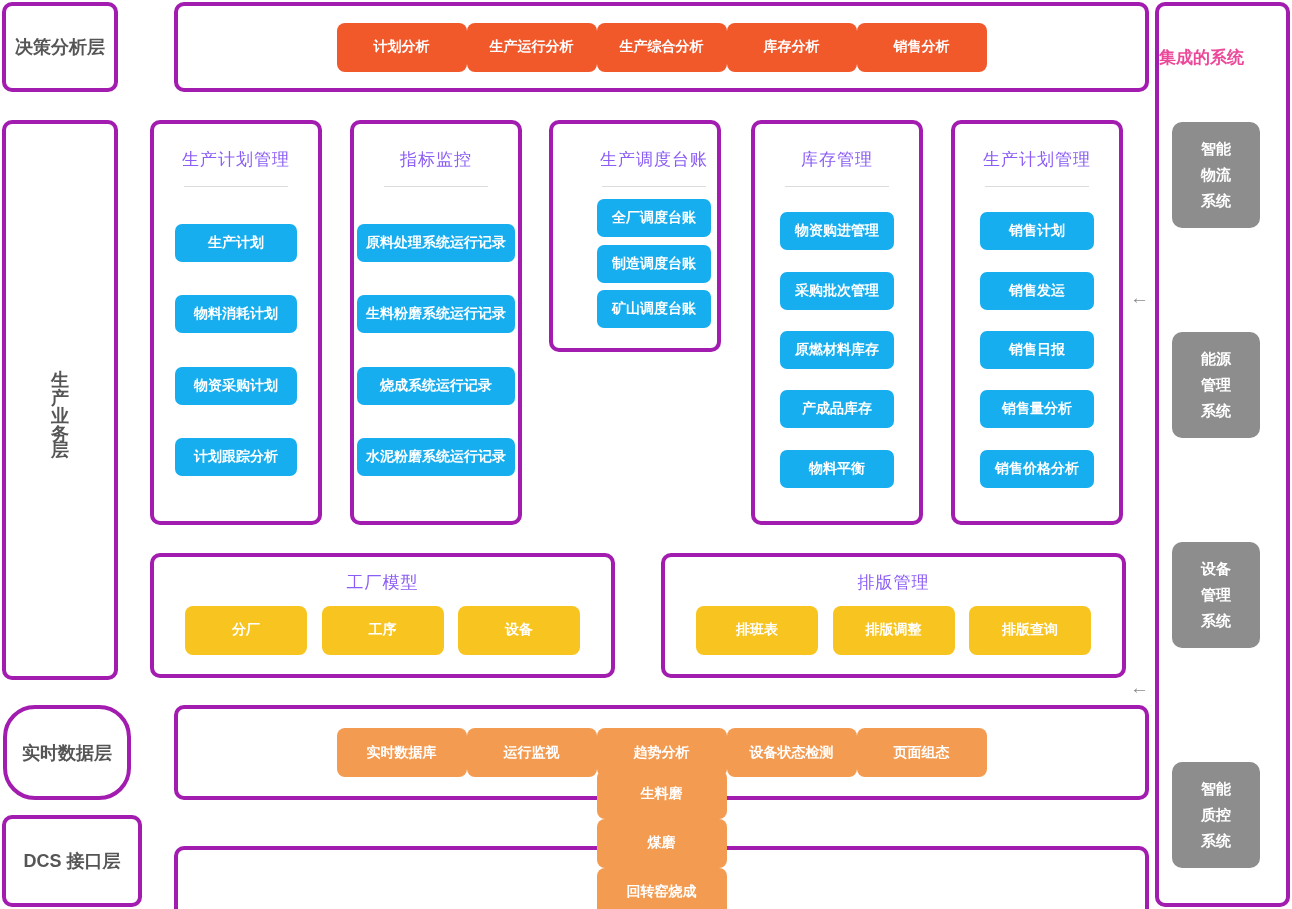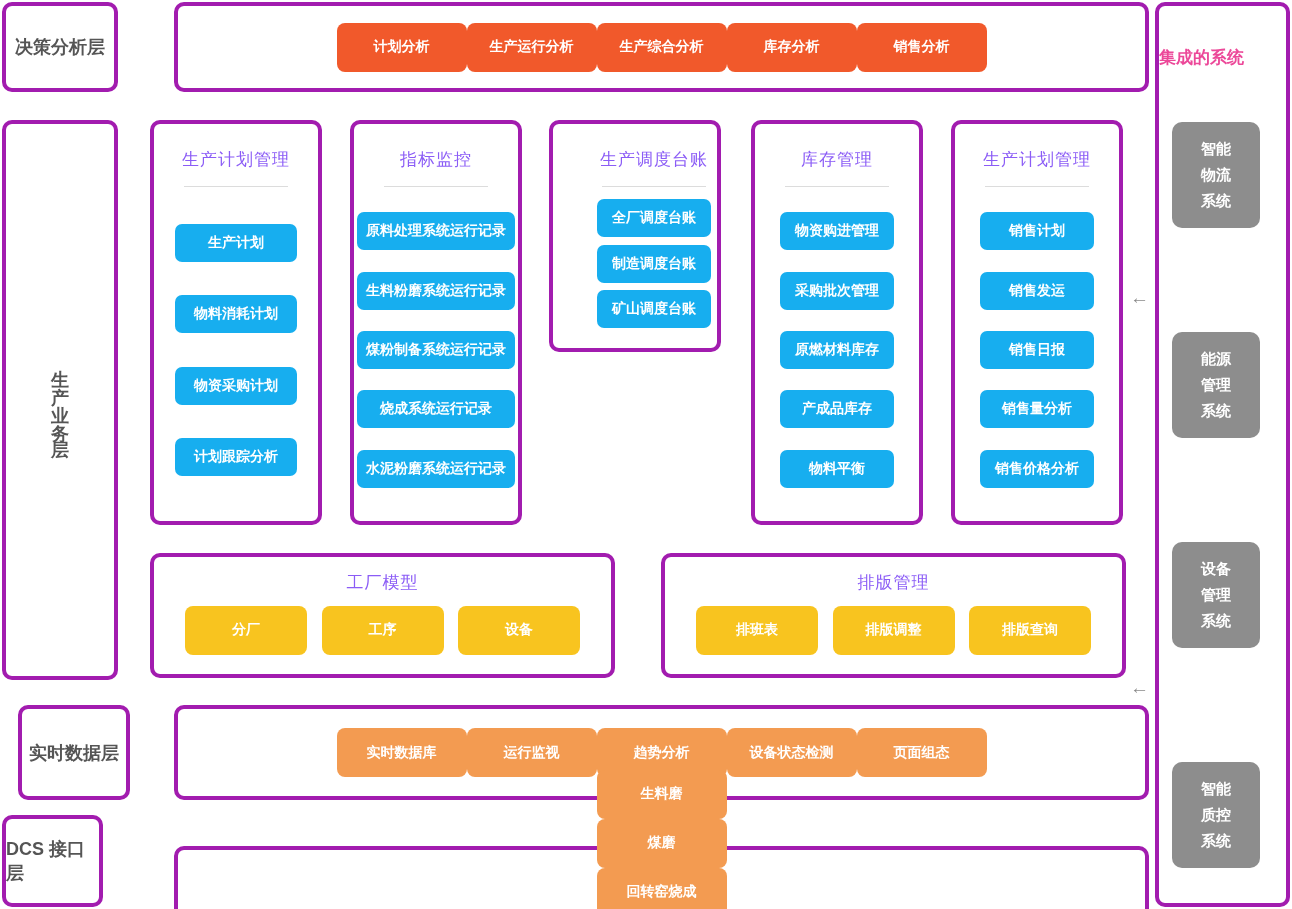--- a/index.html
+++ b/index.html
@@ -12,22 +12,22 @@
     box-sizing:border-box;
   }
 
   
   .layer-box { display:flex; align-items:center; justify-content:center; }
   .layer-text { font-size:18px; font-weight:bold; color:#555555; }
   .vertical { writing-mode:vertical-rl; text-orientation:upright; letter-spacing:18px; }
 
   #layer-decision { left:2px;  top:2px;   width:116px; height:90px; }
   #layer-business { left:2px;  top:120px; width:116px; height:560px; }
-  #layer-realtime { left:18px;  top:705px; width:112px; height:95px; }
-  #layer-dcs      { left:2px;  top:815px; width:101px; height:92px; }
+  #layer-realtime { left:3px;  top:705px; width:128px; height:95px;border-radius:32px; }
+  #layer-dcs      { left:2px;  top:815px; width:140px; height:92px; }
 
   
   .row-panel {
     display:flex; align-items:center; justify-content:center;
     padding:5px 31px;
     margin-left:24px;
   }
   #decision-panel { left:150px; top:2px;   width:975px; height:90px; }
   #realtime-panel { left:150px; top:705px; width:975px; height:95px; }
   #dcs-panel      { left:150px; top:846px; width:975px; height:92px;flex-direction:column; }
@@ -122,21 +122,20 @@
       <div class="btn blue w122">计划跟踪分析</div>
     </div>
   </div>
 
   <div class="panel bpanel" id="bp2">
     <div class="ptitle">指标监控</div>
     <div class="divider"></div>
     <div class="btn-col">
       <div class="btn blue w158">原料处理系统运行记录</div>
       <div class="btn blue w158">生料粉磨系统运行记录</div>
-      <div class="btn blue w158">煤粉制备系统运行记录</div>
       <div class="btn blue w158">烧成系统运行记录</div>
       <div class="btn blue w158">水泥粉磨系统运行记录</div>
     </div>
   </div>
 
   <div class="panel bpanel" id="bp3a">
     <div class="ptitle">生产调度台账</div>
     <div class="divider"></div>
     <div class="btn-col">
       <div class="btn blue w114">全厂调度台账</div>

